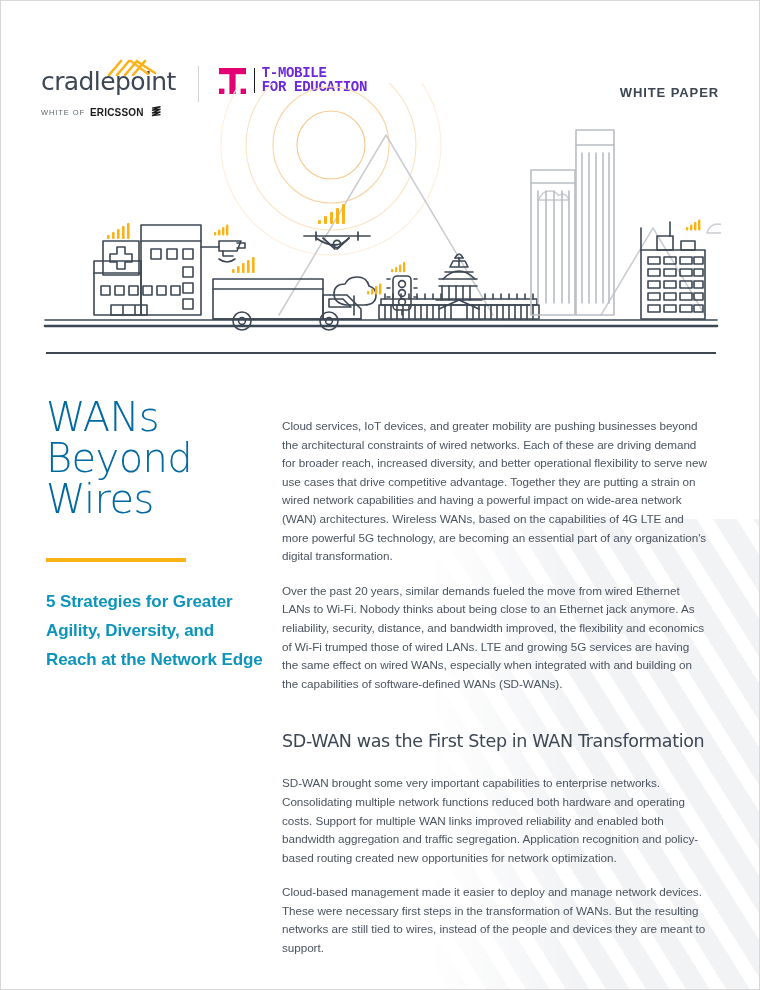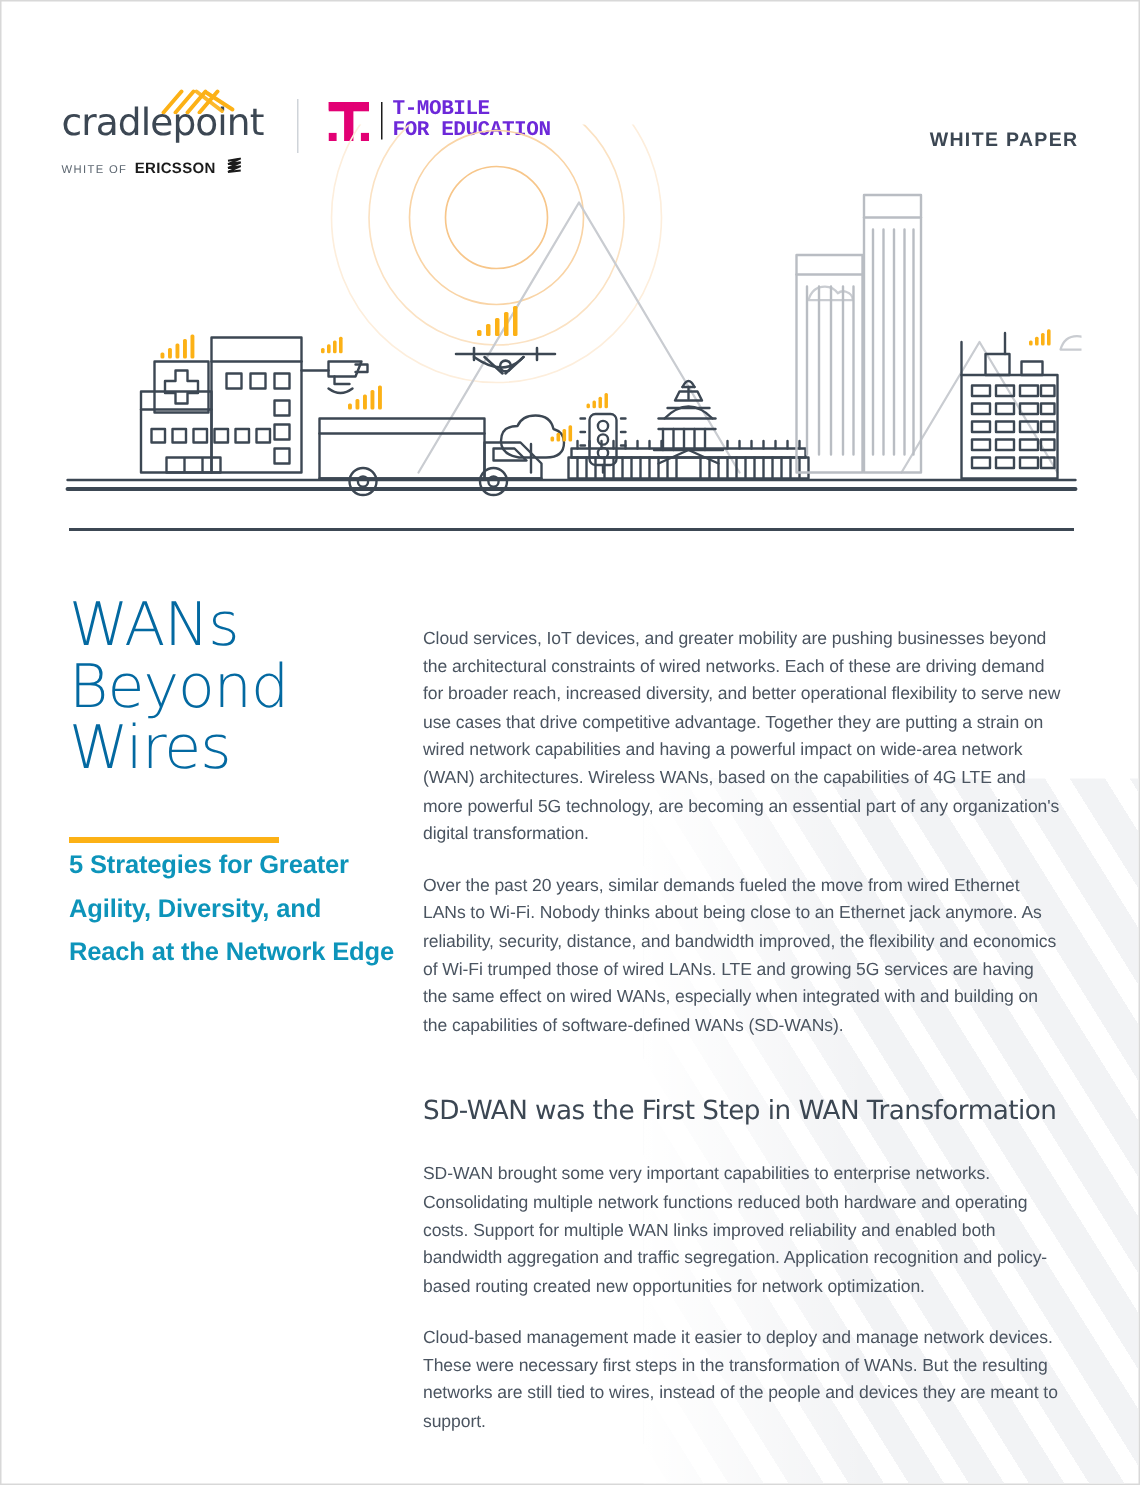--- a/index.html
+++ b/index.html
@@ -173,20 +173,21 @@
   }
 
   #title-rule {
     margin-top: 38px;
     width: 140px;
     height: 4px;
     background: #fcb116;
   }
 
   #doc-subtitle {
+    margin-top: 25px;
     font-size: 17px;
     line-height: 29px;
     font-weight: 700;
     color: #0d94ba;
     letter-spacing: -0.1px;
   }
 
   .sec-heading {
     font-family: "DejaVu Sans", sans-serif;
     font-size: 17.5px;

